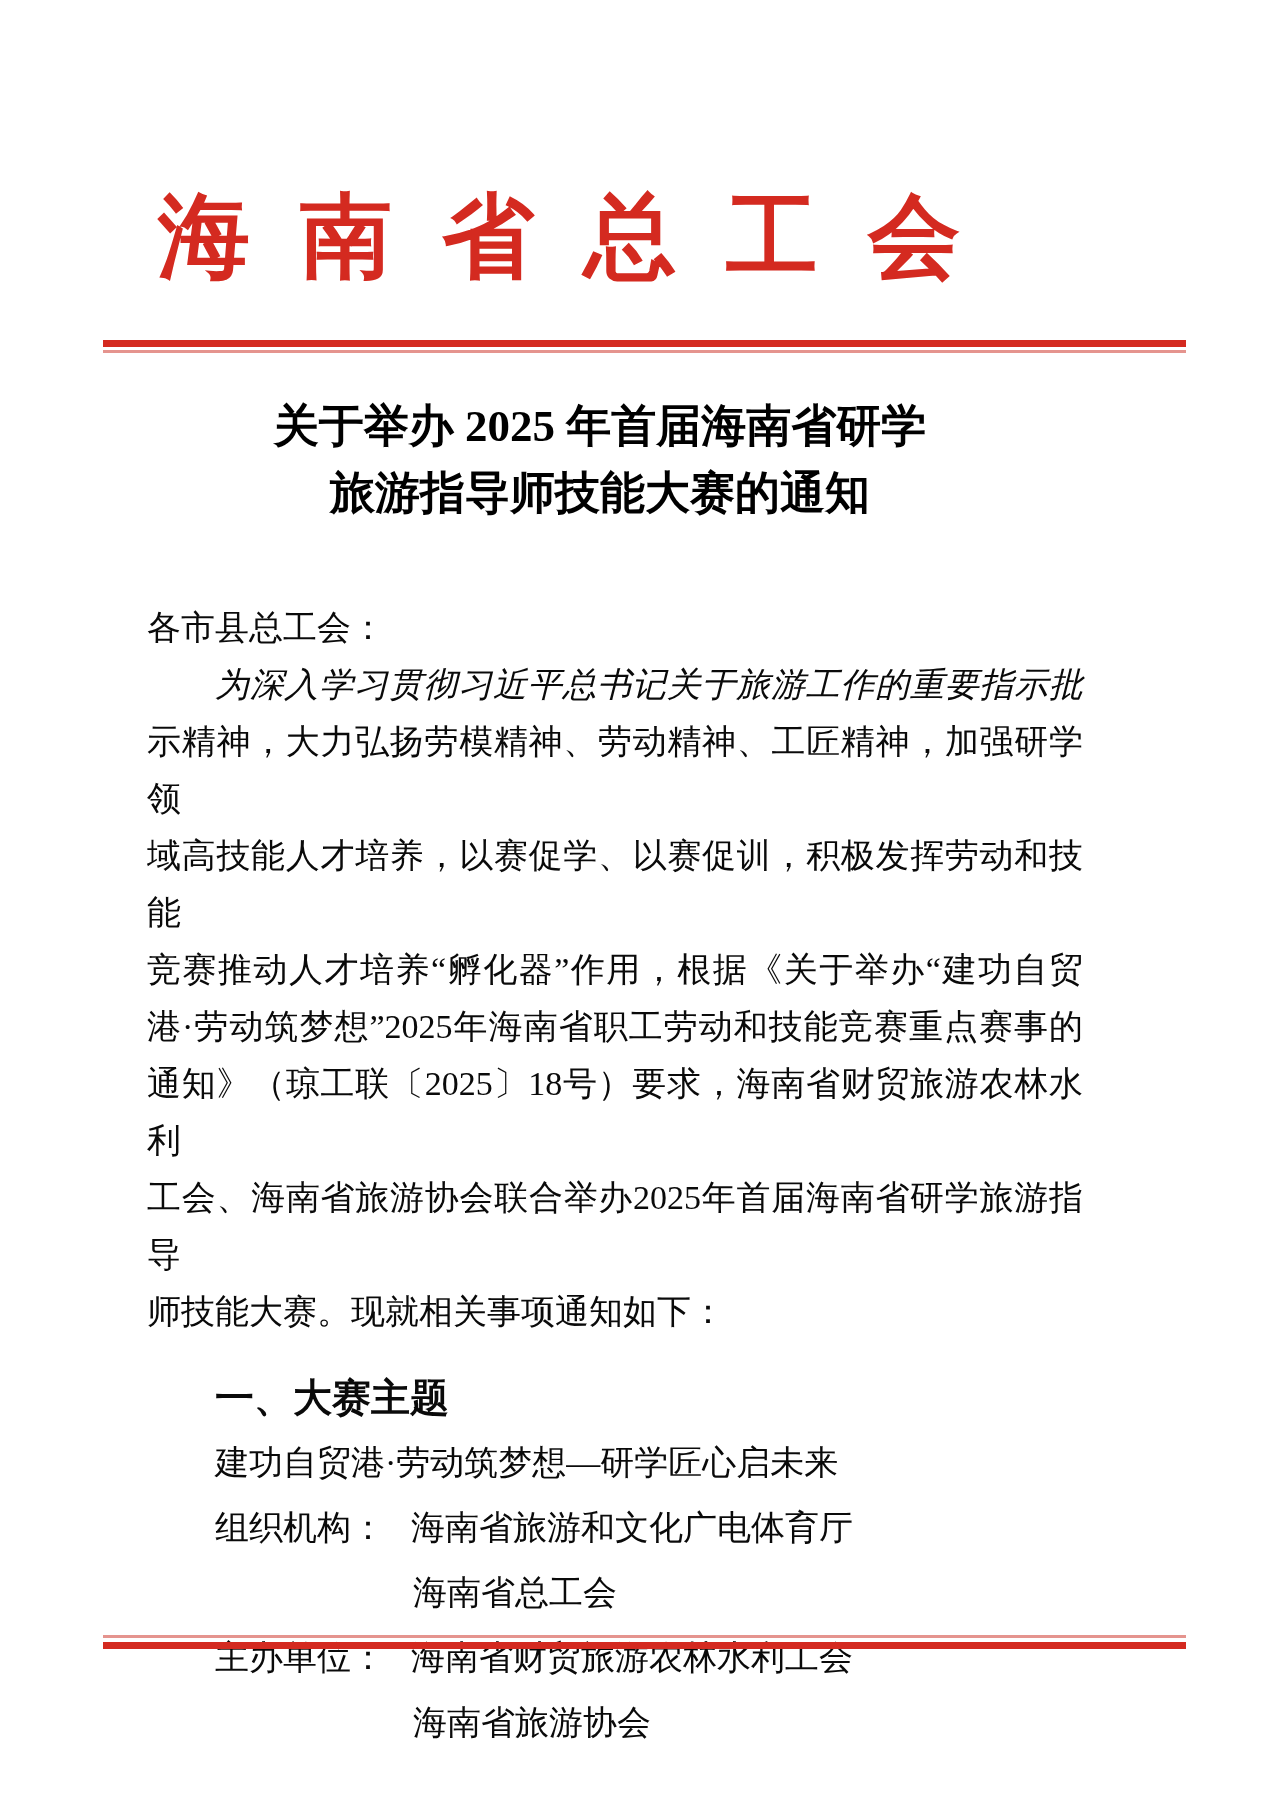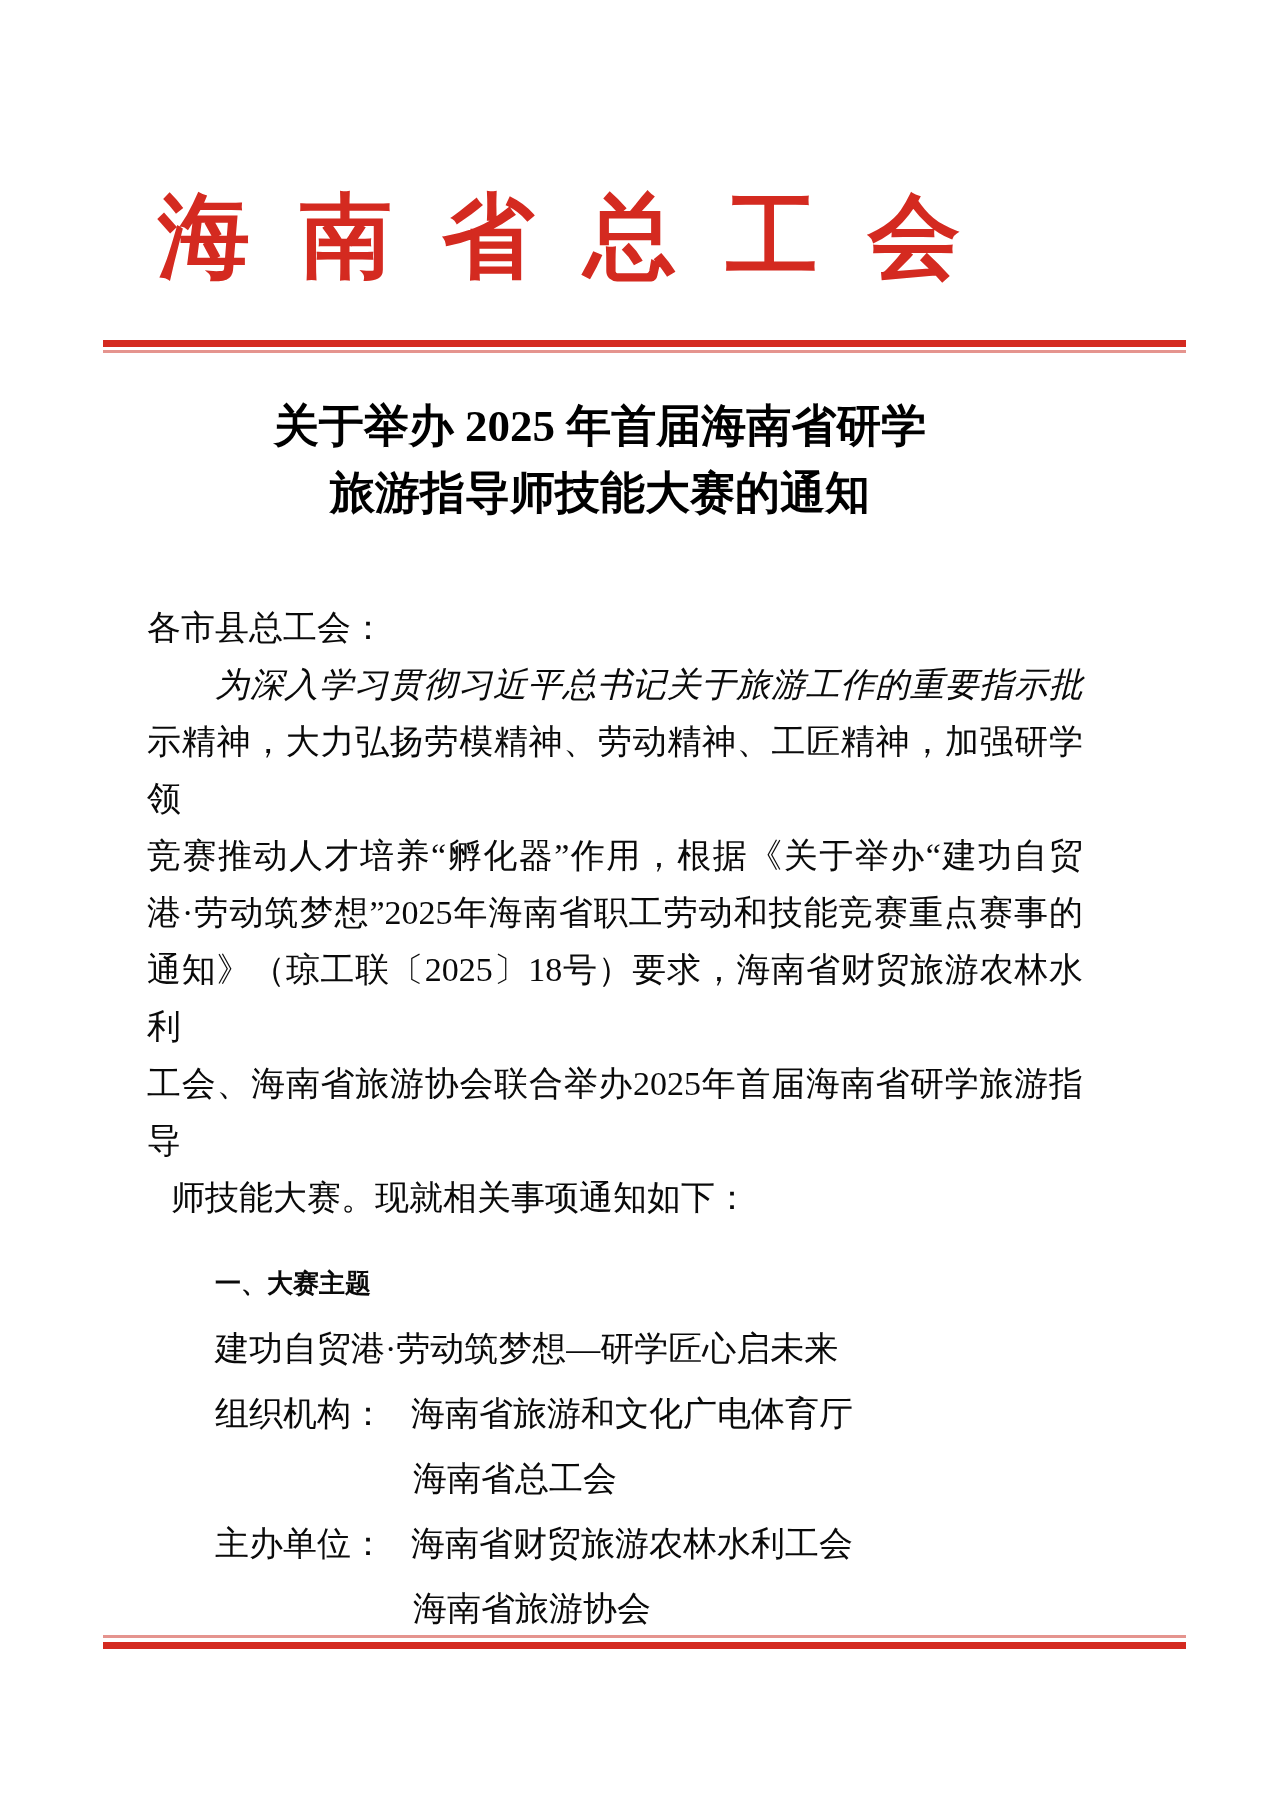--- a/index.html
+++ b/index.html
@@ -56,25 +56,25 @@
     font-size: 34px;
     color: #0a0a0a;
   }
   .salutation { line-height: 56px; }
   .pline {
     line-height: 57px;
     text-align: justify;
     text-align-last: justify;
   }
   .pline.first { padding-left: 68px; font-style: italic; }
-  .pline.last  { text-align-last: left; margin-left: 24px; }
+  .pline.last  { text-align-last: left; }
   .sec-heading {
     font-family: Liberation Serif, serif;
     font-weight: 700;
-    font-size: 26px;
+    font-size: 39px;
     line-height: 65px;
     padding-left: 68px;
   }
   .sec-heading.first { margin-top: 25px; }
   .theme-line { line-height: 65px; padding-left: 68px; }
   .org-line   { line-height: 65px; padding-left: 68px; white-space: nowrap; }
   .org-line.cont { padding-left: 266px; }
   .org-label { margin-right: 26px; }
 </style>
 </head>
@@ -94,20 +94,21 @@
     <div>旅游指导师技能大赛的通知</div>
   </div>
 
   <div class="doc-body">
 
     <div class="salutation">各市县总工会：</div>
 
     <div class="para">
       <div class="pline first">为深入学习贯彻习近平总书记关于旅游工作的重要指示批</div>
       <div class="pline">示精神，大力弘扬劳模精神、劳动精神、工匠精神，加强研学领</div>
+      <div class="pline">域高技能人才培养，以赛促学、以赛促训，积极发挥劳动和技能</div>
       <div class="pline">竞赛推动人才培养“孵化器”作用，根据《关于举办“建功自贸</div>
       <div class="pline">港·劳动筑梦想”2025年海南省职工劳动和技能竞赛重点赛事的</div>
       <div class="pline">通知》（琼工联〔2025〕18号）要求，海南省财贸旅游农林水利</div>
       <div class="pline">工会、海南省旅游协会联合举办2025年首届海南省研学旅游指导</div>
       <div class="pline last">师技能大赛。现就相关事项通知如下：</div>
     </div>
 
     <div class="sec-heading first">一、大赛主题</div>
 
     <div class="theme-line">建功自贸港·劳动筑梦想—研学匠心启未来</div>

